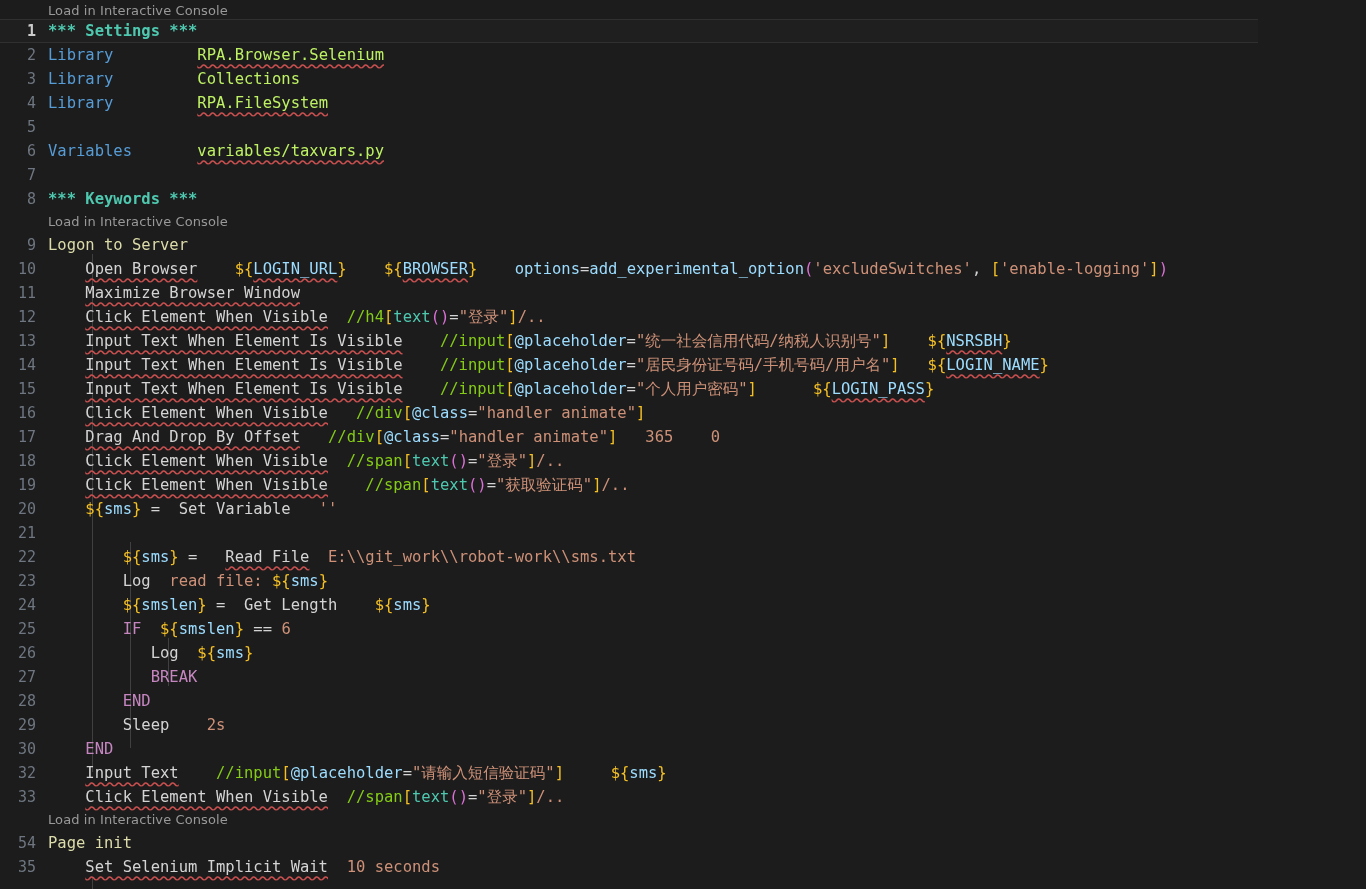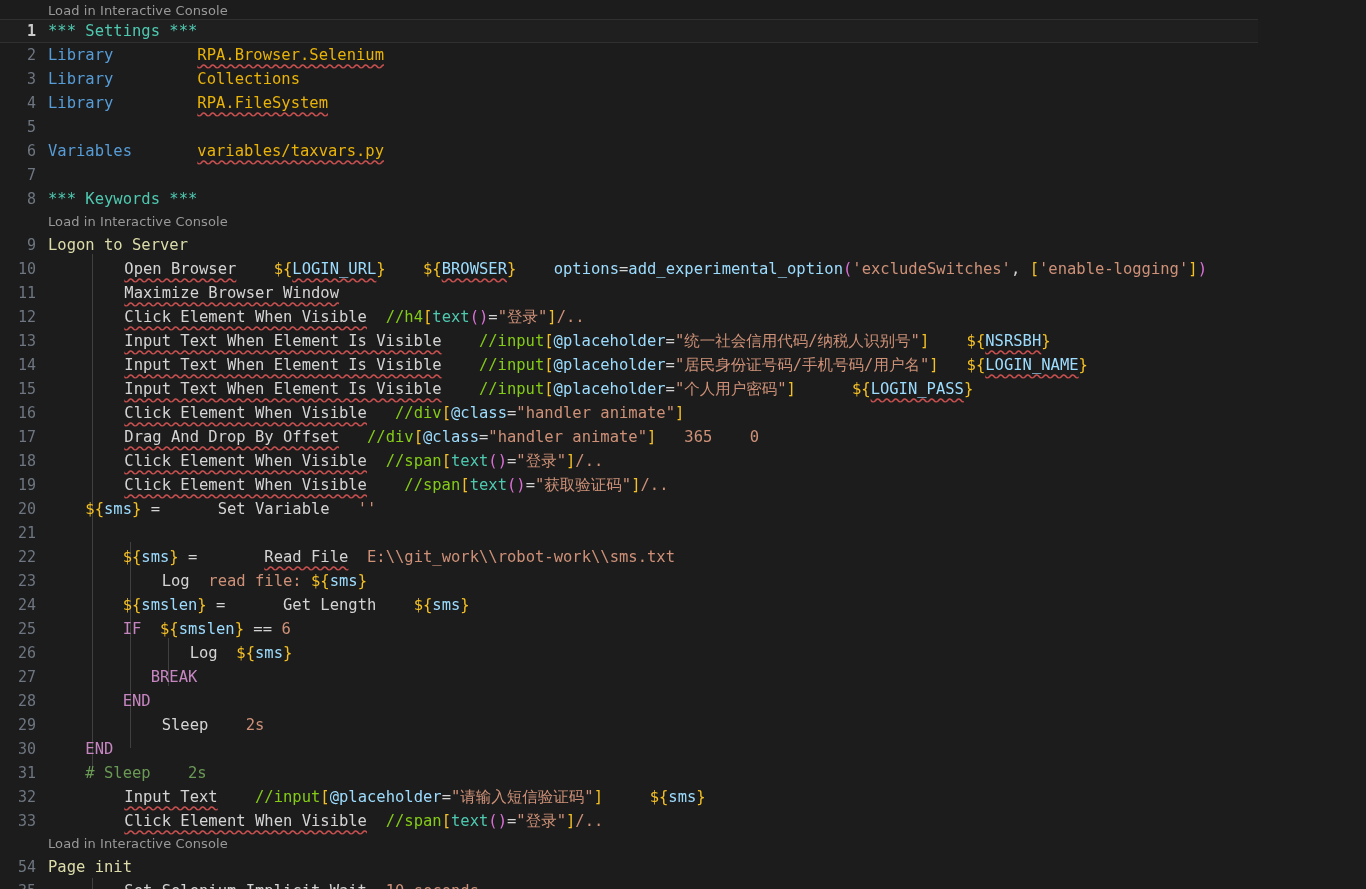--- a/index.html
+++ b/index.html
@@ -91,25 +91,25 @@
     width: 100%; height: 100%;
     pointer-events: none;
   }
   .guide {
     position: absolute;
     width: 1px;
     background: #404040;
   }
 
   
-  .t-head     { color: #4ec9b0; font-weight: 400; }   
+  .t-head     { color: #4ec9b0; font-weight: 700; }   
   .t-setting  { color: #569cd6; }                     
-  .t-import   { color: #eab308; }                     
+  .t-import   { color: #bef264; }                     
   .t-kwname   { color: #dcdcaa; }                     
-  .t-kw       { color: #d4d4d4; margin-left: 39px; }                     
+  .t-kw       { color: #d4d4d4; }                     
   .t-ctrl     { color: #c586c0; }                     
   .t-arg      { color: #ce9178; }                     
   .t-varbr    { color: #f4c025; }                     
   .t-varname  { color: #9cdcfe; }                     
   .t-op       { color: #d4d4d4; }                     
   .t-xpath    { color: #84cc16; }                     
   .t-brk      { color: #f4c025; }                     
   .t-fn       { color: #4ec9b0; }                     
   .t-paren    { color: #da70d6; }                     
   .t-str      { color: #ce9178; }                     
@@ -285,24 +285,20 @@
   <div class="row">
     <span class="ln">29</span>
     <span class="code">        <span class="t-kw">Sleep</span>    <span class="t-num">2s</span></span>
   </div>
 
   <div class="row">
     <span class="ln">30</span>
     <span class="code">    <span class="t-ctrl">END</span></span>
   </div>
 
-  <div class="row">
-    <span class="ln">31</span>
-    <span class="code">    <span class="t-comment"># Sleep    2s</span></span>
-  </div>
 
   <div class="row">
     <span class="ln">32</span>
     <span class="code">    <span class="t-kw sq">Input Text</span>    <span class="t-xpath">//input</span><span class="t-brk">[</span><span class="t-named">@placeholder</span><span class="t-op">=</span><span class="t-str">"请输入短信验证码"</span><span class="t-brk">]</span>     <span class="t-varbr">${</span><span class="t-varname">sms</span><span class="t-varbr">}</span></span>
   </div>
 
   <div class="row">
     <span class="ln">33</span>
     <span class="code">    <span class="t-kw sq">Click Element When Visible</span>  <span class="t-xpath">//span</span><span class="t-brk">[</span><span class="t-fn">text</span><span class="t-paren">()</span><span class="t-op">=</span><span class="t-str">"登录"</span><span class="t-brk">]</span><span class="t-str">/..</span></span>
   </div>

